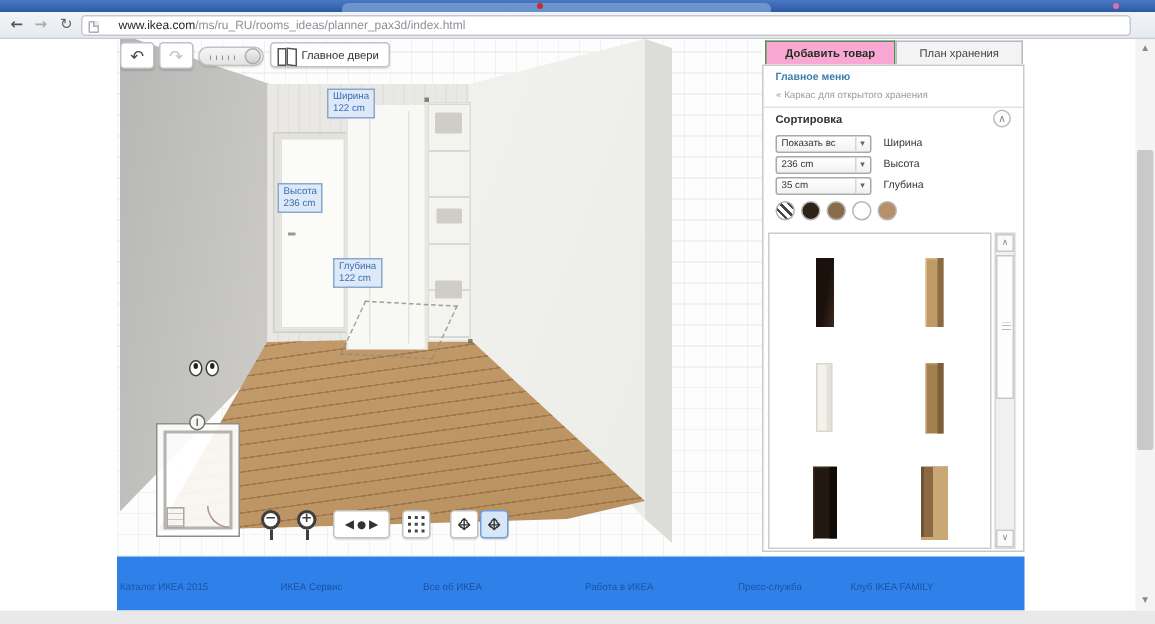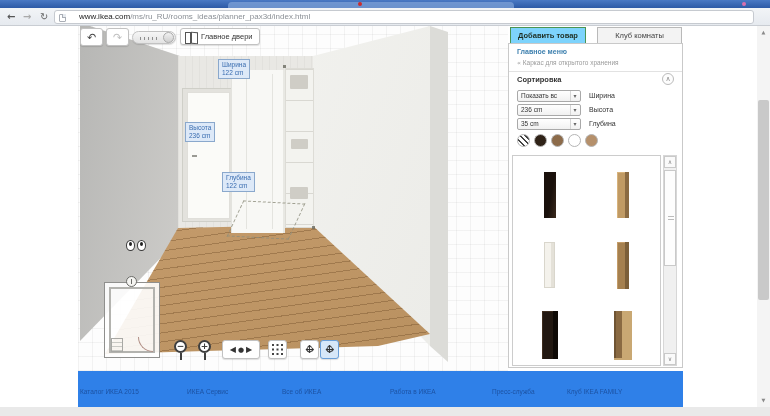--- a/index.html
+++ b/index.html
@@ -124,21 +124,21 @@
   .pan { left:222px; width:19px; height:19px; }
   .pan-sel { left:242px; border:1px solid #6b9fd8; background:#d7e7f8; }
   .pan-glyphs { position:relative; width:13px; height:13px; }
   .pan-glyphs span { position:absolute; left:0; top:0; width:13px; height:13px; text-align:center;
     font-size:11px; line-height:13px; color:#333; }
 
   
   .panel { position:absolute; left:508px; top:0; width:175px; height:342px; }
   .ptab { position:absolute; top:1px; height:16px; font-size:7.5px; display:flex; align-items:center;
     justify-content:center; border:1px solid #b9b9b9; border-bottom:none; }
-  .ptab.active { left:2px; width:76px; background:#7dd3fc; color:#1e2e22; font-weight:bold; border-color:#4a9354; }
+  .ptab.active { left:2px; width:87px; background:#f9a8d4; color:#1e2e22; font-weight:bold; border-color:#4a9354; }
   .ptab.idle { left:89px; width:85px; background:#f3f3f3; color:#444; }
   .pbody { position:absolute; left:0; top:17px; width:175px; height:325px; background:#fff; border:1px solid #c9c9c9; }
   .mainmenu { position:absolute; left:8px; top:4px; font-size:7px; font-weight:bold; color:#3c7fae; }
   .backlink { position:absolute; left:8px; top:15px; font-size:6.5px; color:#9b9b9b; }
   .pdiv { position:absolute; left:0; width:173px; border-top:1px solid #e2e2e2; }
   .sort-title { position:absolute; left:8px; top:31px; font-size:7.5px; font-weight:bold; color:#333; }
   .collapse { position:absolute; right:8px; top:29px; width:12px; height:12px; border:1px solid #bbb;
     border-radius:50%; color:#888; font-size:7px; line-height:10px; text-align:center; background:#fdfdfd; }
   .frow { position:absolute; left:8px; height:12px; }
   .frow .sel { position:absolute; left:0; top:0; width:64px; height:12px; border:1px solid #a9a9a9;
@@ -300,21 +300,21 @@
       <div class="vc cbtn pan pan-sel flex">
         <span class="pan-glyphs">
           <span class="glyph">↔</span>
           <span class="glyph">↕</span>
         </span>
       </div>
     </div>
 
     <div class="panel">
       <div class="ptab active">Добавить товар</div>
-      <div class="ptab idle">Клуб комнаты</div>
+      <div class="ptab idle">План хранения</div>
 
       <div class="pbody">
         <div class="mainmenu">Главное меню</div>
         <div class="backlink">
           <span class="glyph">«</span>
           <span>Каркас для открытого хранения</span>
         </div>
         <div class="pdiv" style="top:27px;"></div>
 
         <div class="sort-title">Сортировка</div>

